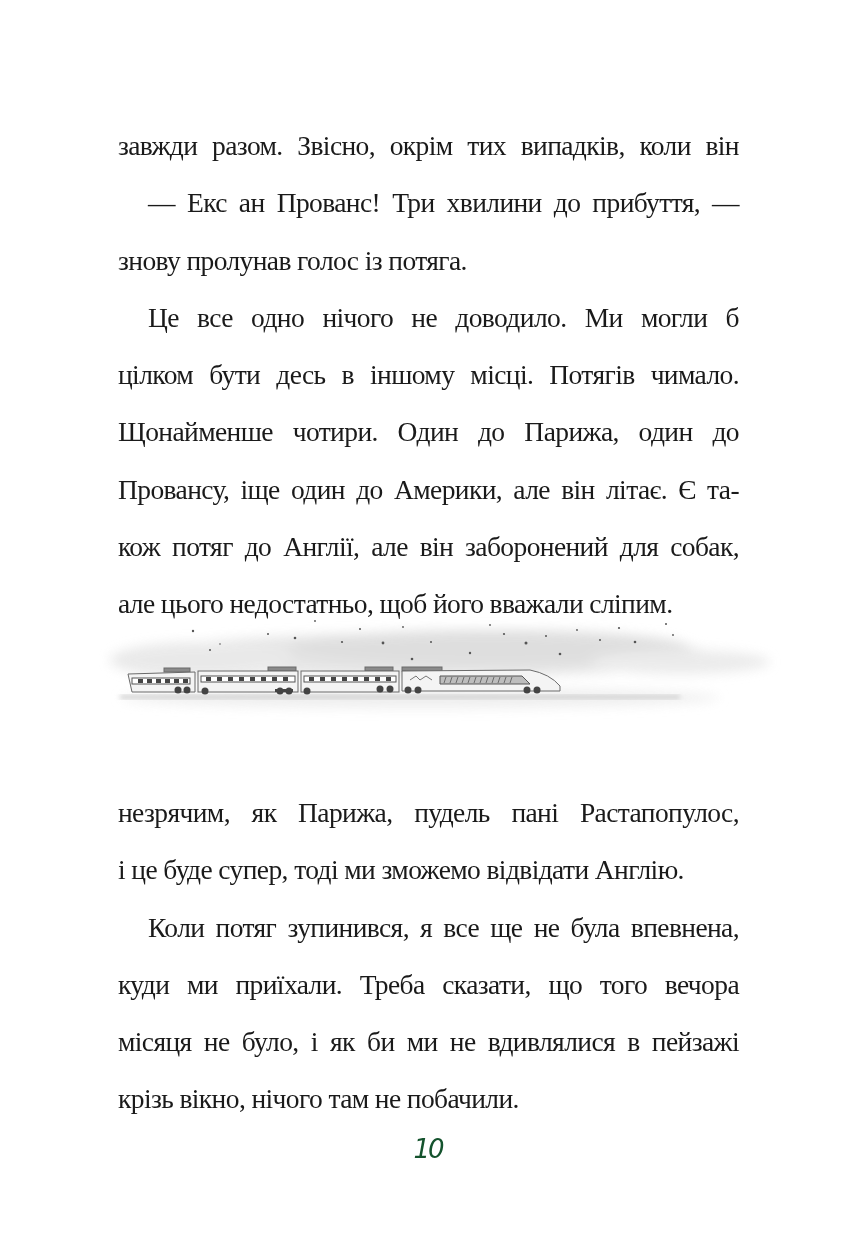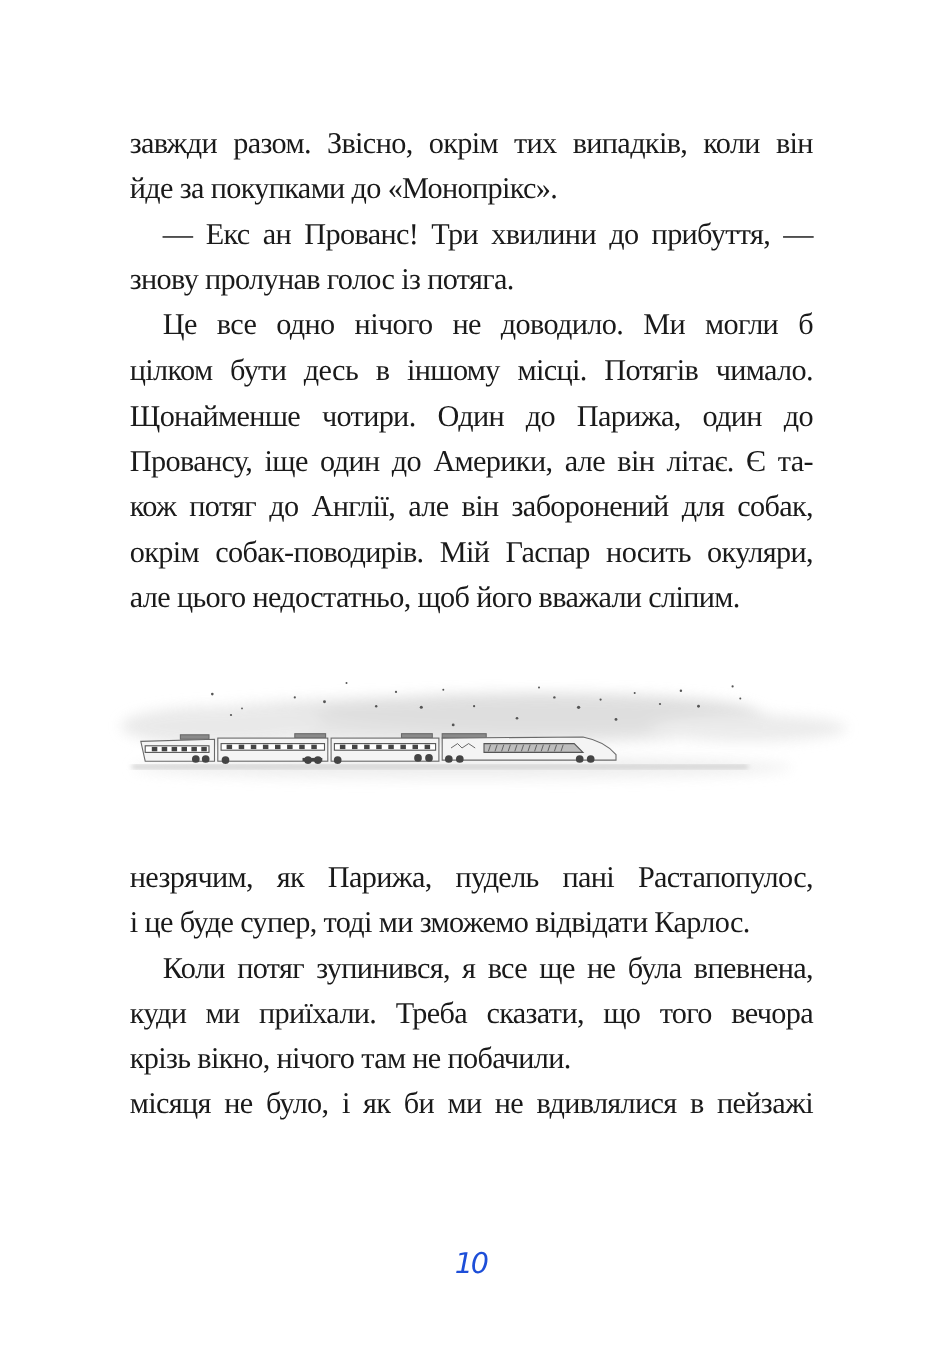--- a/index.html
+++ b/index.html
@@ -27,20 +27,21 @@
     .text-block p {
       margin: 0;
       text-align: justify;
       text-align-last: left;
     }
     .line {
       display: block;
       text-align: justify;
       text-align-last: justify;
       white-space: nowrap;
+      margin-top: 16px;
     }
     .line.last { text-align-last: left; }
     .line.indent { padding-left: 30px; font-family: Liberation Serif, serif; }
     #block-top { top: 109px; }
     #block-bottom { top: 776px; }
 
     .illustration {
       position: absolute;
       left: 60px;
       top: 600px;
@@ -50,42 +51,40 @@
     .page-number {
       position: absolute;
       left: 0;
       width: 856px;
       top: 1134px;
       text-align: center;
       font-family: "DejaVu Sans", sans-serif;
       font-size: 26px;
       font-style: italic;
       letter-spacing: -2px;
-      color: #1d4ed8;
+      color: #14532d;
     }
   </style>
 </head>
 <body>
 
 <div class="text-block" id="block-top">
   <p>
     <span class="line">завжди разом. Звісно, окрім тих випадків, коли він</span>
-    <span class="line last">йде за покупками до «Монопрікс».</span>
   </p>
   <p>
     <span class="line indent">— Екс ан Прованс! Три хвилини до прибуття, —</span>
     <span class="line last">знову пролунав голос із потяга.</span>
   </p>
   <p>
     <span class="line indent">Це все одно нічого не доводило. Ми могли б</span>
     <span class="line">цілком бути десь в іншому місці. Потягів чимало.</span>
     <span class="line">Щонайменше чотири. Один до Парижа, один до</span>
     <span class="line">Провансу, іще один до Америки, але він літає. Є та-</span>
     <span class="line">кож потяг до Англії, але він заборонений для собак,</span>
-    <span class="line">окрім собак-поводирів. Мій Гаспар носить окуляри,</span>
     <span class="line last">але цього недостатньо, щоб його вважали сліпим.</span>
   </p>
 </div>
 
 <div class="illustration" aria-label="Watercolor sketch of a high-speed train with four cars under a starry night sky">
   <svg width="740" height="130" viewBox="0 0 740 130" xmlns="http://www.w3.org/2000/svg">
     <defs>
       <filter id="blur6" x="-20%" y="-50%" width="140%" height="200%">
           <feGaussianBlur stdDeviation="6"></feGaussianBlur>
         </filter>
@@ -211,23 +210,23 @@
         <circle cx="358" cy="90" r="3.5"></circle>
       <circle cx="467" cy="90" r="3.5"></circle>
         <circle cx="477" cy="90" r="3.5"></circle>
     </g>
   </svg>
 </div>
 
 <div class="text-block" id="block-bottom">
   <p>
     <span class="line">незрячим, як Парижа, пудель пані Растапопулос,</span>
-    <span class="line last">і це буде супер, тоді ми зможемо відвідати Карлос.</span>
+    <span class="line last">і це буде супер, тоді ми зможемо відвідати Англію.</span>
   </p>
   <p>
     <span class="line indent">Коли потяг зупинився, я все ще не була впевнена,</span>
     <span class="line">куди ми приїхали. Треба сказати, що того вечора</span>
+    <span class="line">місяця не було, і як би ми не вдивлялися в пейзажі</span>
     <span class="line last">крізь вікно, нічого там не побачили.</span>
-    <span class="line">місяця не було, і як би ми не вдивлялися в пейзажі</span>
   </p>
 </div>
 
 <div class="page-number">10</div>
 
 </body></html>

